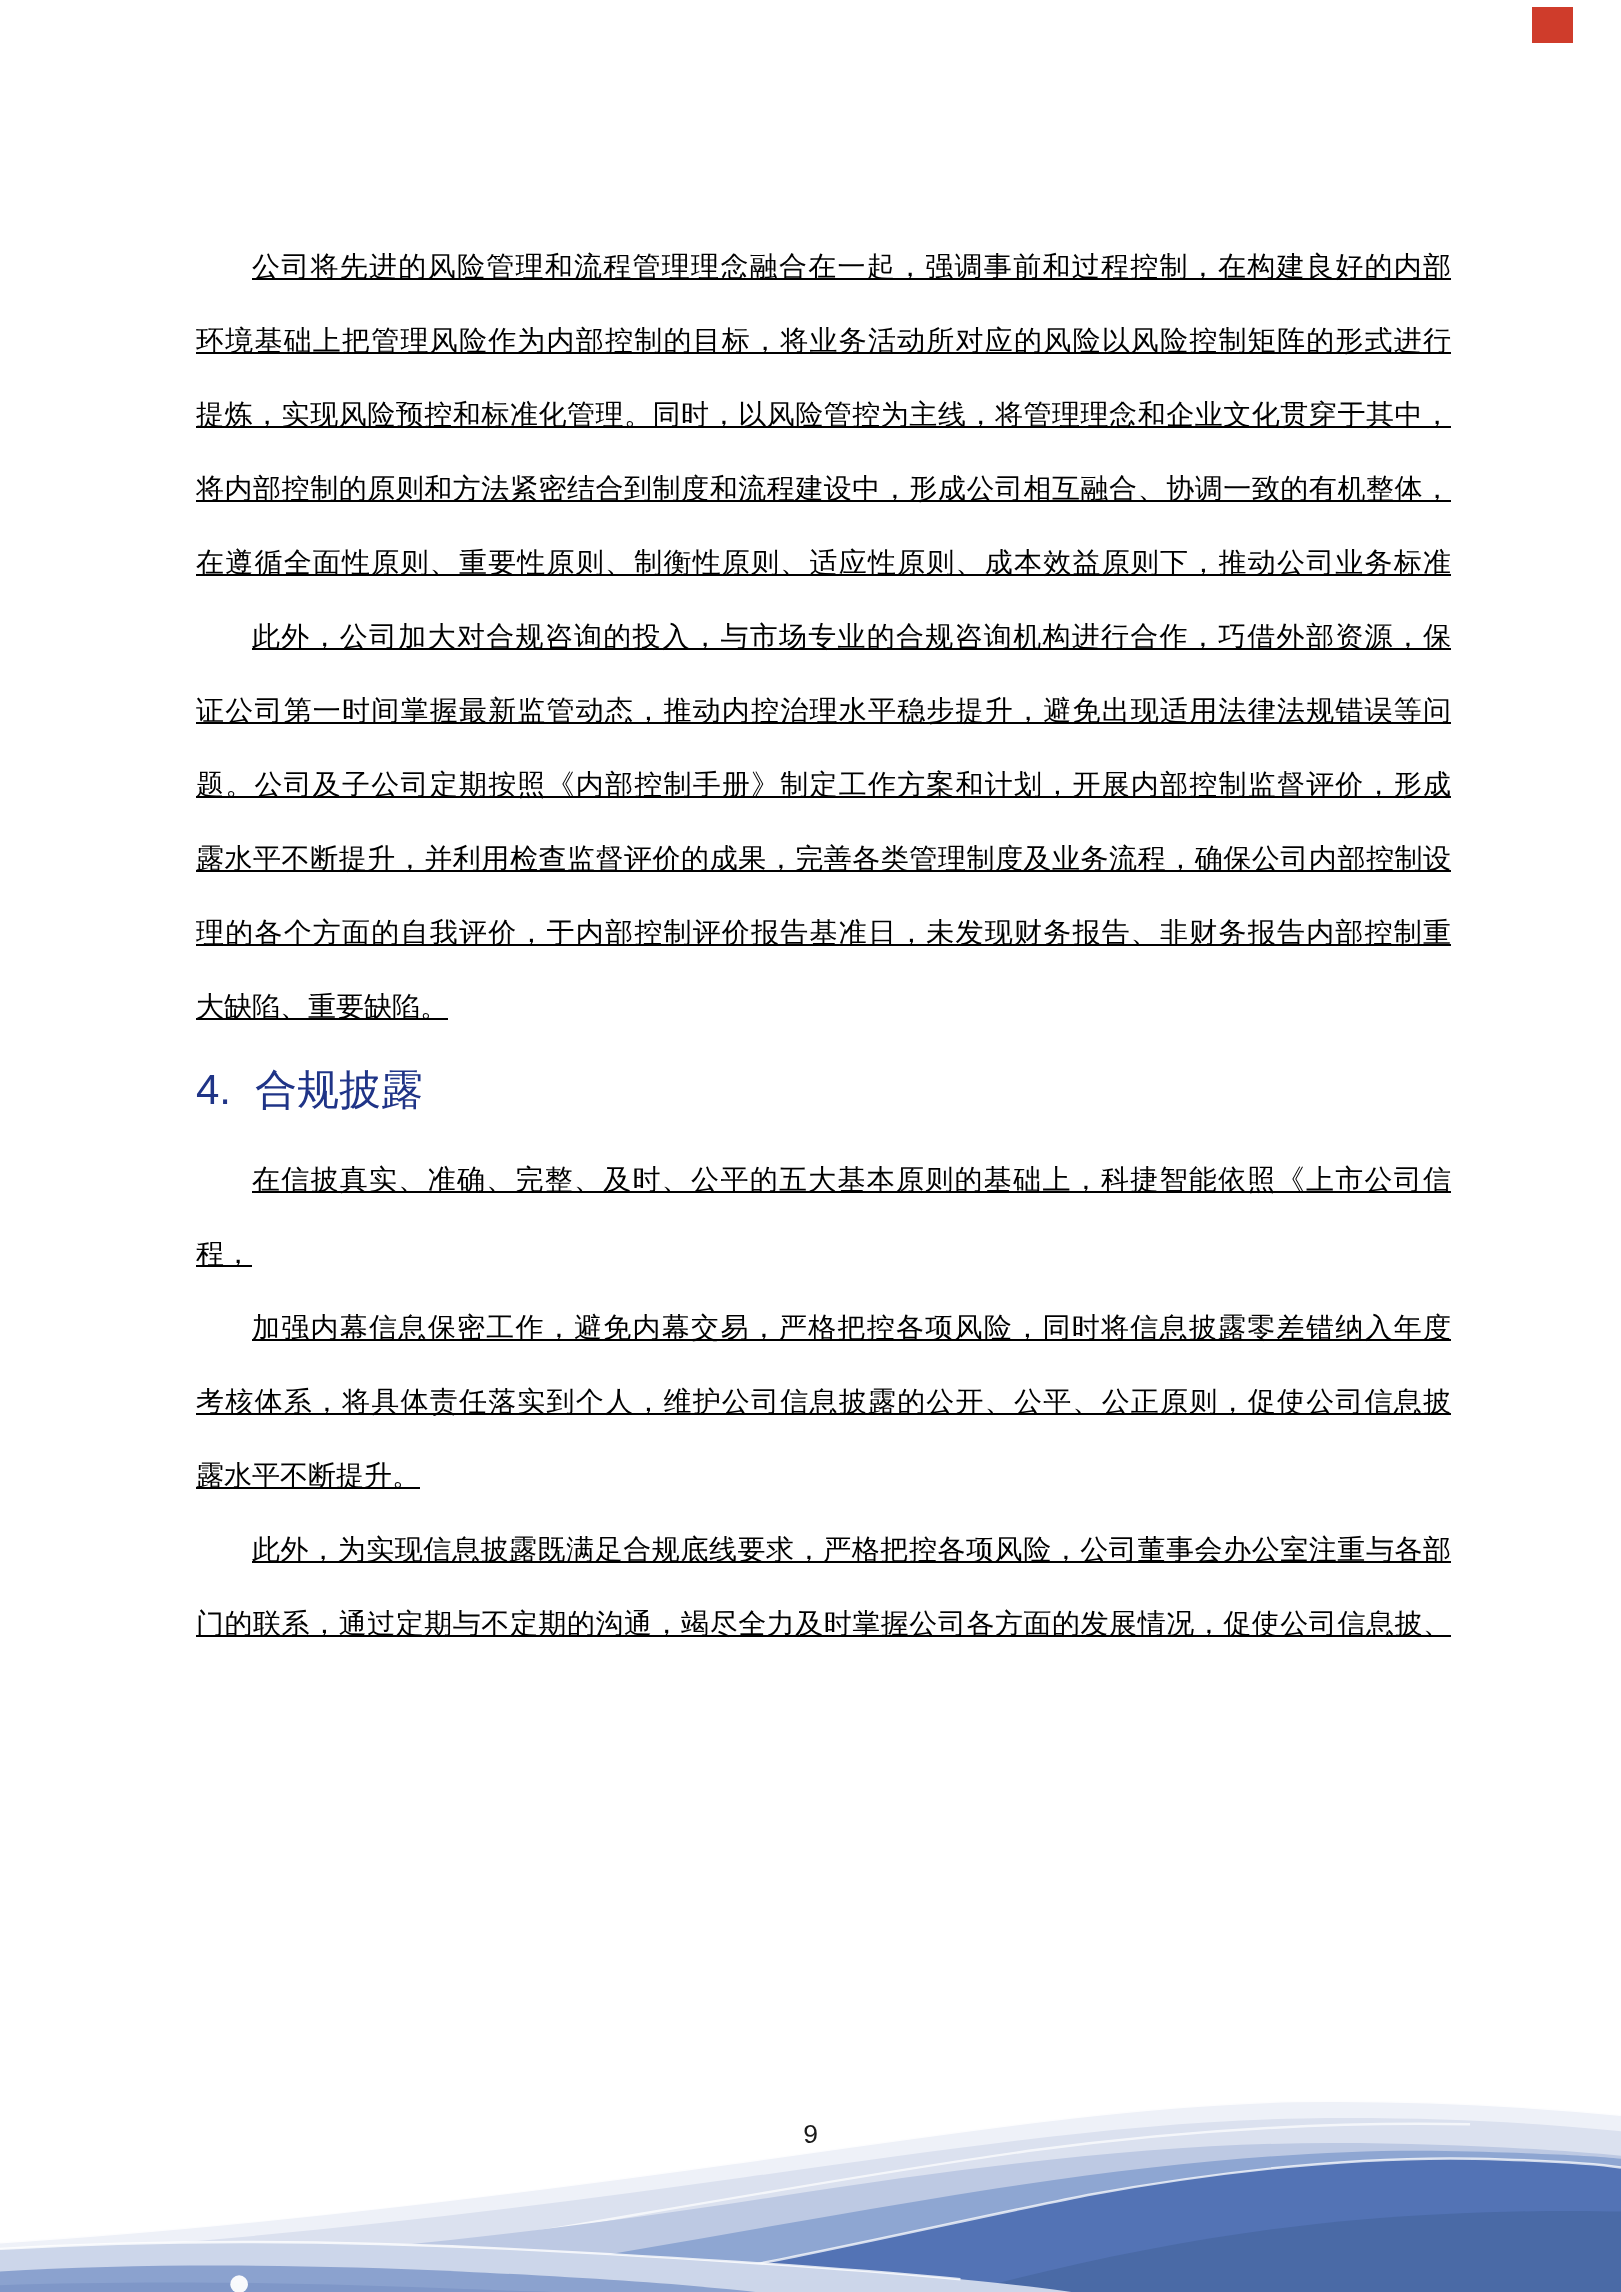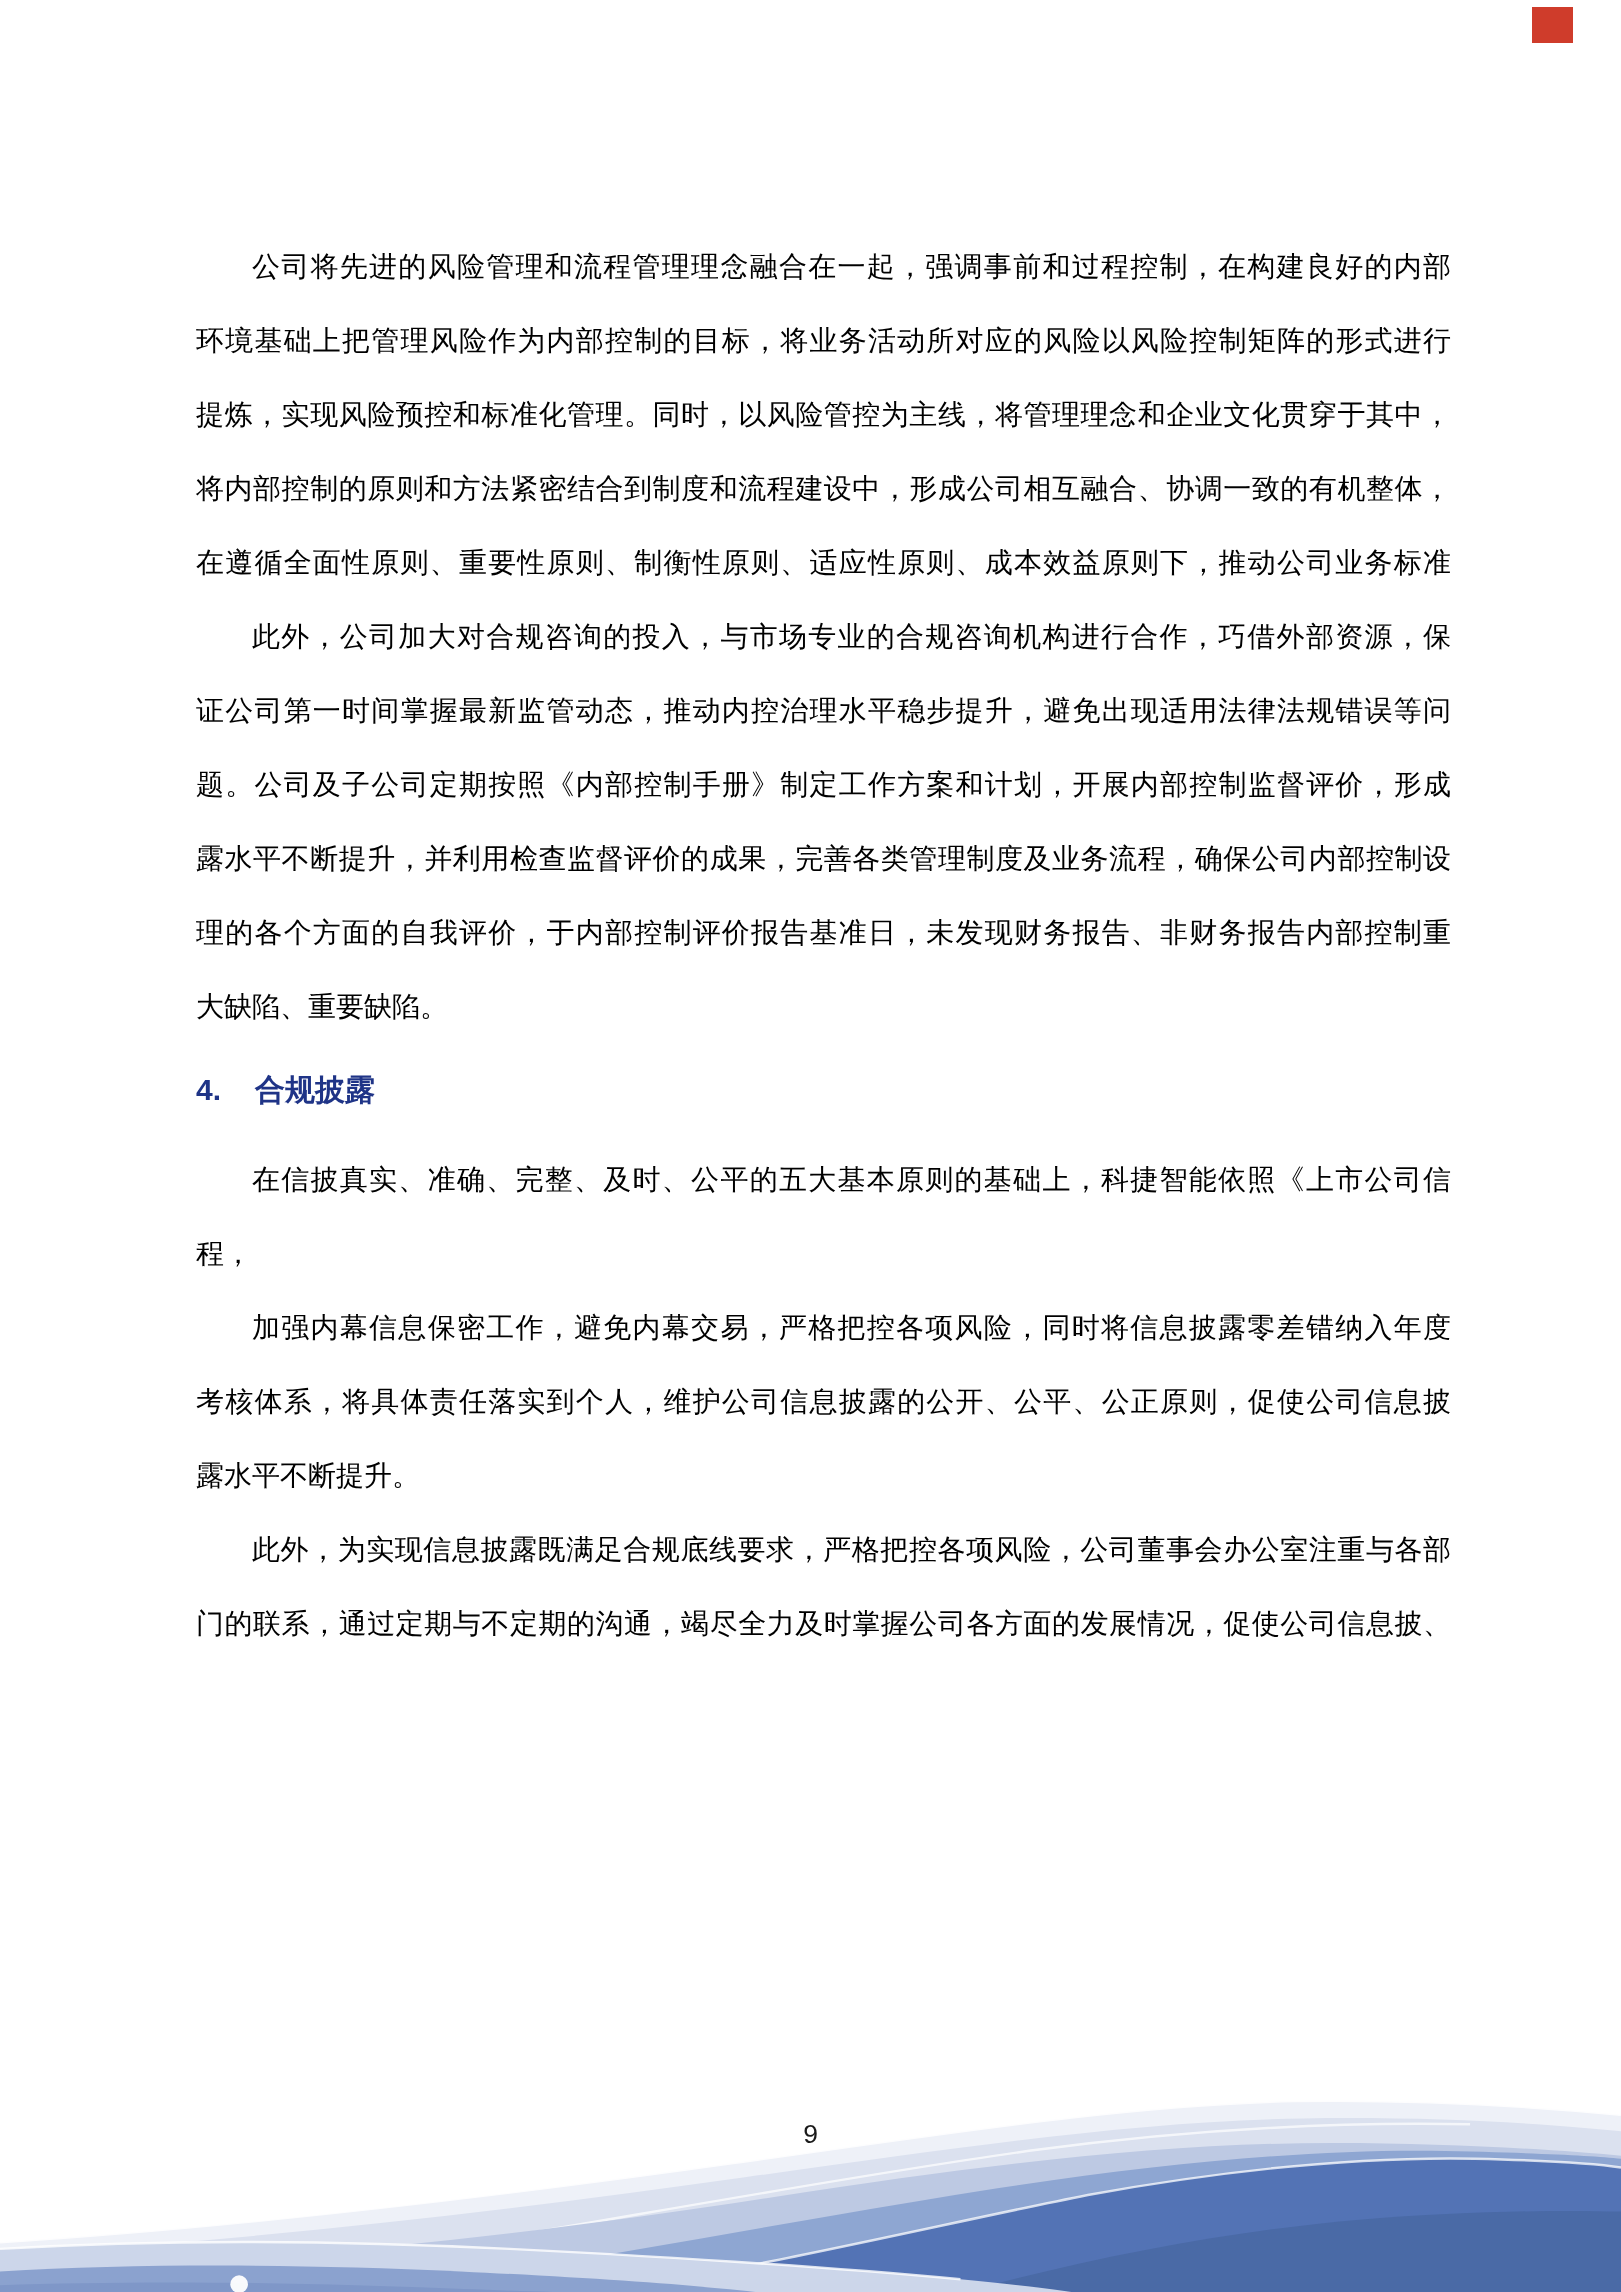--- a/index.html
+++ b/index.html
@@ -7,26 +7,27 @@
     position:relative;width:1621px;height:2293px;background:#ffffff;overflow:hidden;
     font-family:"Liberation Sans",sans-serif;
   }
   .corner-tab{position:absolute;top:6.9px;right:48px;width:41px;height:36px;background:var(--tab,#cf3c2b);}
   .content{position:absolute;left:196px;top:230px;width:1255px;font-size:28px;color:#000;}
   .para{margin:0;padding:0;}
   .line{
     height:74px;line-height:74px;
     text-align:justify;text-align-last:justify;
     letter-spacing:0;
+    text-decoration:underline;
   }
   .line.first{text-indent:2em;}
   .line.last{text-align-last:left;}
   .heading{
     height:74px;line-height:74px;margin:8.8px 0 16.7px 0;
-    font-weight:bold;font-size:30px;color:var(--accent,#1f3487);
+    font-weight:normal;font-size:42px;color:var(--accent,#1f3487);
   }
   .h-num{display:inline-block;width:59px;}
   .page-num{
     position:absolute;top:2117px;left:0;width:100%;height:35px;line-height:35px;
     text-align:center;font-size:26.5px;color:#1a1a1a;
   }
   .wave{position:absolute;left:0;bottom:0;width:1621px;height:353px;display:block;}
 </style>
 </head>
 <body>

